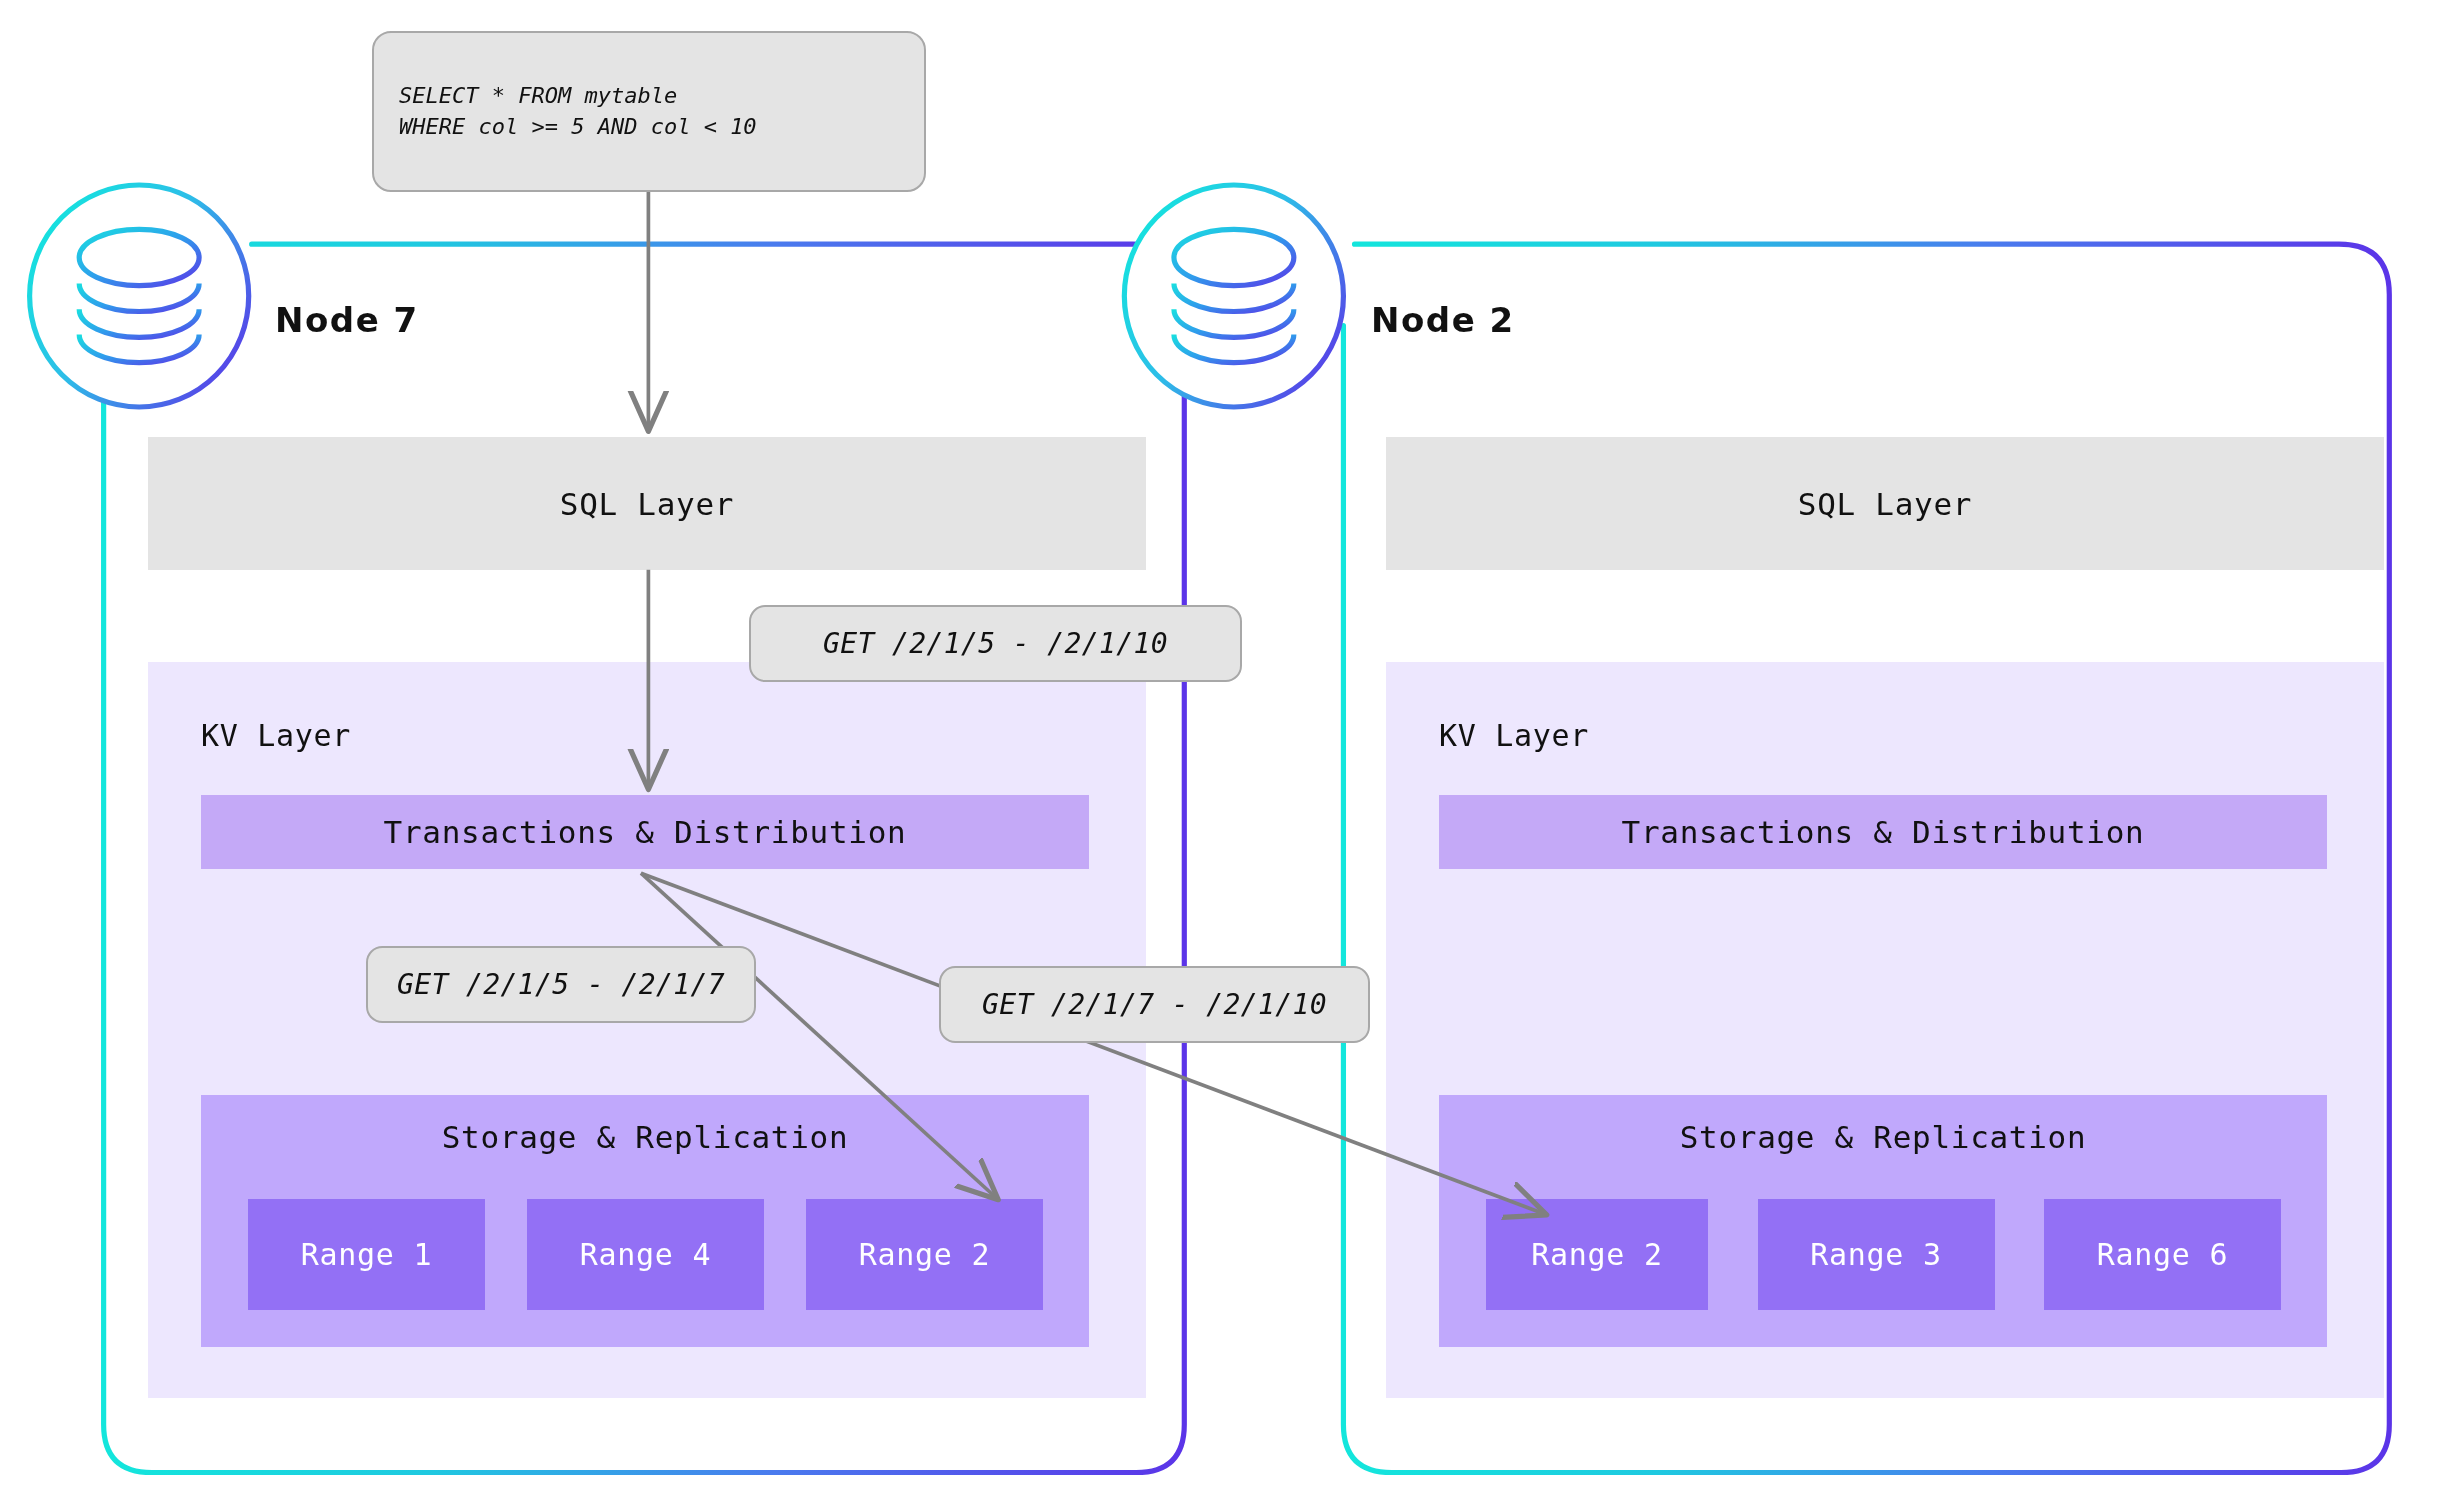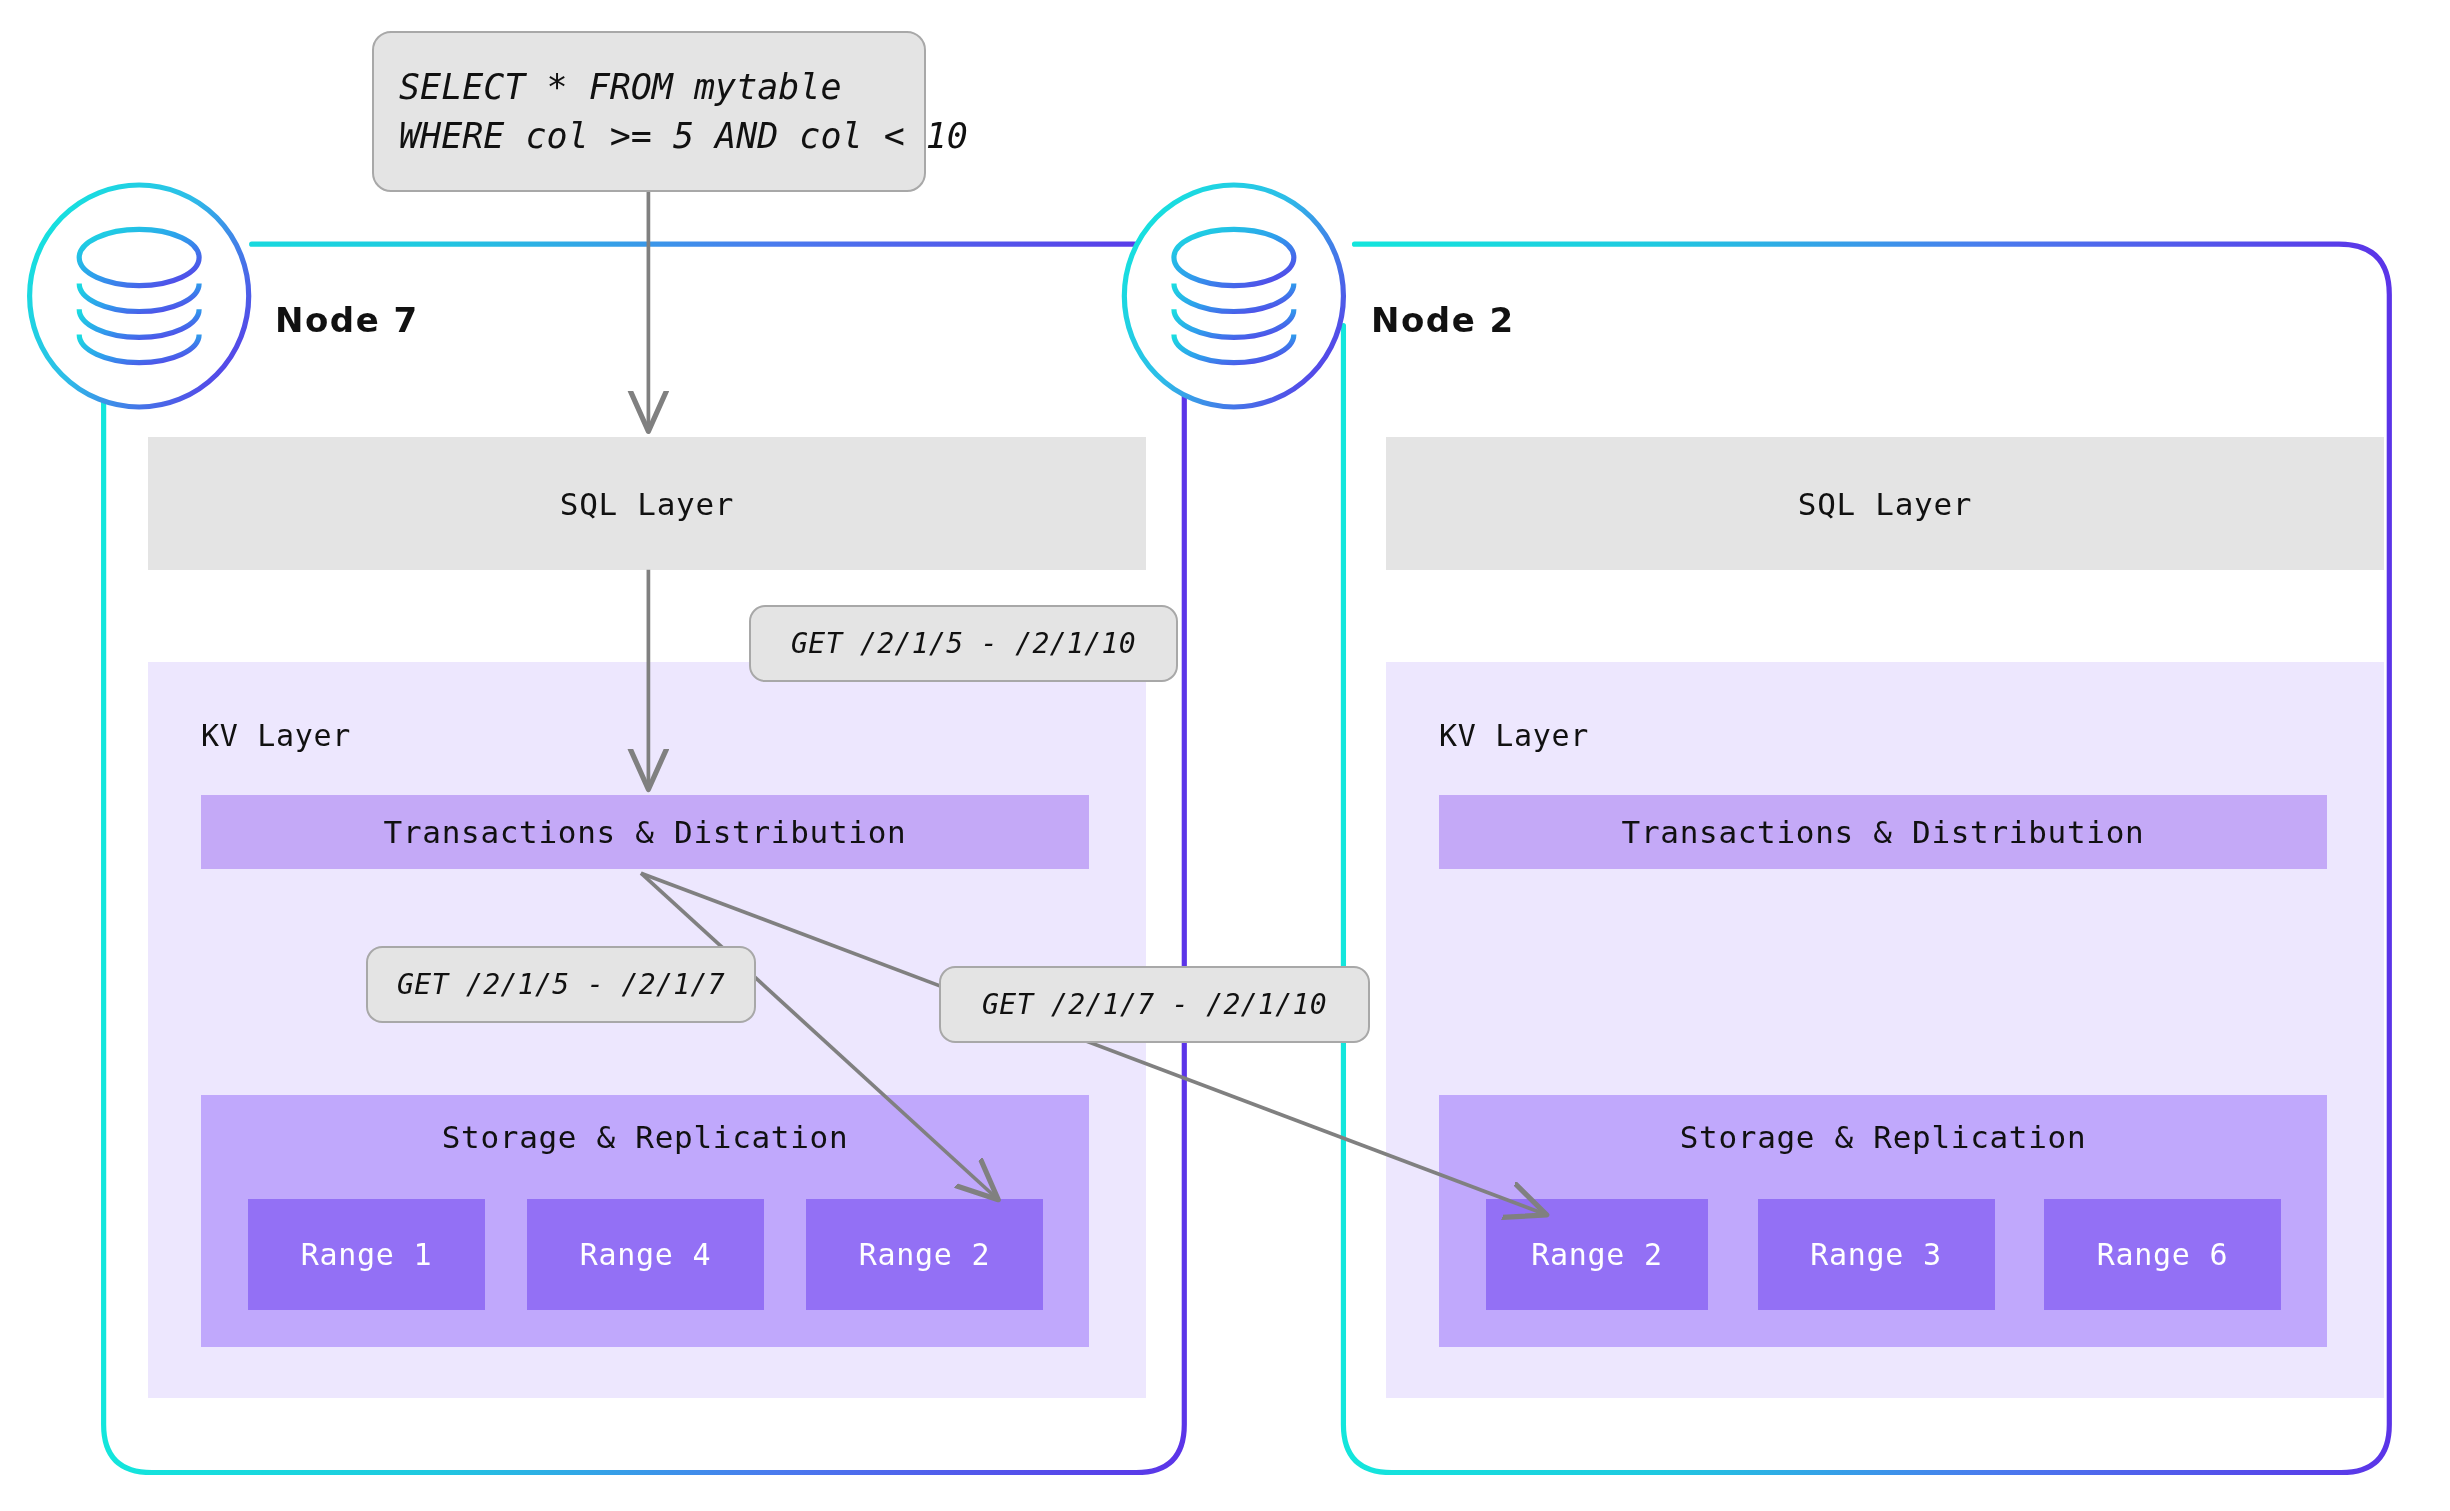--- a/index.html
+++ b/index.html
@@ -138,21 +138,21 @@
     background: #E4E4E4;
     border: 2.2px solid #A8A8A8;
     border-radius: 19px;
     box-sizing: border-box;
     display: flex;
     flex-direction: column;
     align-items: flex-start;
     justify-content: center;
     padding: 0 25px;
     font-style: italic;
-    font-size: 35px;
+    font-size: 22px;
     line-height: 1.38;
     color: #111111;
     z-index: 50;
     white-space: nowrap;
   }
 </style>
 </head>
 <body>
 
 <div id="canvas">
@@ -300,21 +300,21 @@
     <path d="M 866,1180 L 1345,1618" fill="none" stroke="#808080" stroke-width="5" marker-end="url(#ah)"></path>
 
     <path d="M 866,1180 L 2085,1640" fill="none" stroke="#808080" stroke-width="5" marker-end="url(#ah)"></path>
   </svg>
 
   <div class="query-box" style="left:372px; top:31px; width:554px; height:161px;">
     <div>SELECT * FROM mytable</div>
     <div>WHERE col &gt;= 5 AND col &lt; 10</div>
   </div>
 
-  <div class="callout" style="left:749px; top:605px; width:429px; height:77px;">
+  <div class="callout" style="left:749px; top:605px; width:493px; height:77px;">
     <span>GET /2/1/5 - /2/1/10</span>
   </div>
 
   <div class="callout" style="left:366px; top:946px; width:390px; height:77px;">
     <span>GET /2/1/5 - /2/1/7</span>
   </div>
 
   <div class="callout" style="left:939px; top:966px; width:431px; height:77px;align-items:center;">
     <span>GET /2/1/7 - /2/1/10</span>
   </div>

